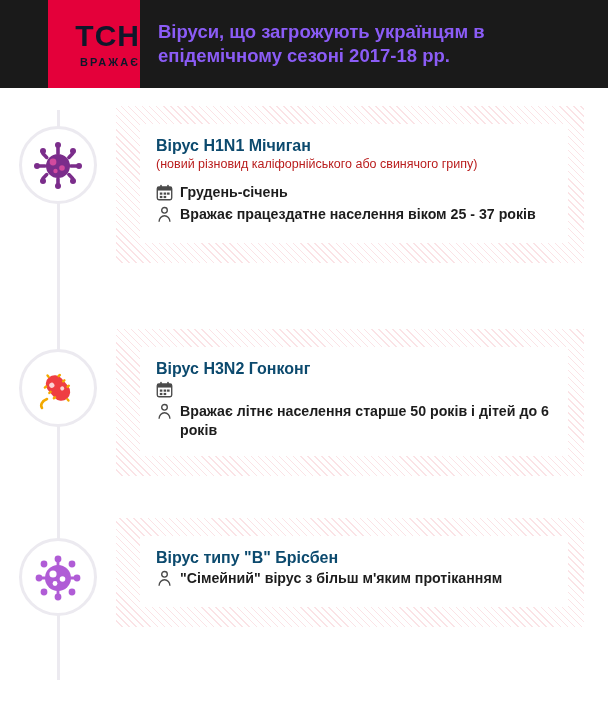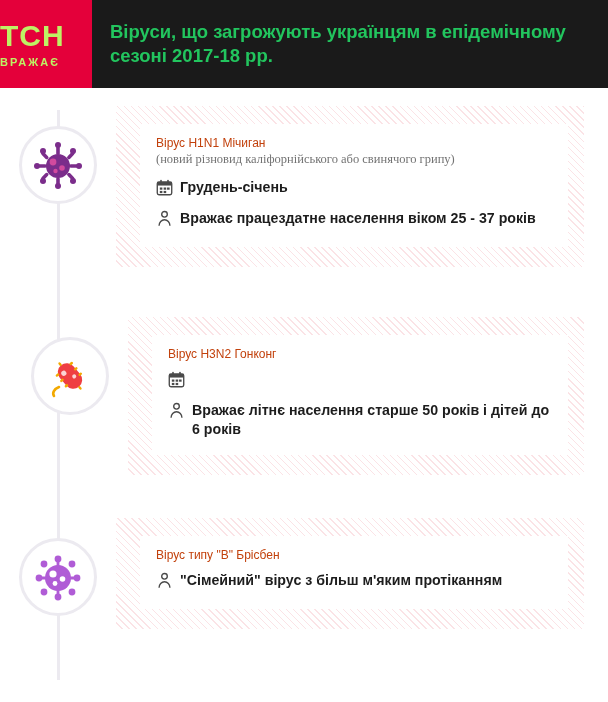--- a/index.html
+++ b/index.html
@@ -21,39 +21,40 @@
     align-items: stretch;
     height: 88px;
     background: #1a1a1a;
   }
   .logo-box {
     width: 92px;
     min-width: 92px;
     background: #e4003a;
     display: flex;
     flex-direction: column;
-    align-items: flex-start;
+    align-items: flex-end;
     justify-content: center;
-    color: #bef264;
+    color: #0f172a;
+    margin-left: 48px;
   }
   .logo-main {
     font-size: 30px;
     font-weight: bold;
     letter-spacing: 1px;
     line-height: 1;
   }
   .logo-sub {
     font-size: 11px;
     letter-spacing: 2px;
     margin-top: 5px;
     font-weight: bold;
   }
   .header-title {
     flex: 1;
-    color: #22c55e;
+    color: #8b5cf6;
     font-size: 18.5px;
     font-weight: bold;
     line-height: 1.32;
     padding: 14px 12px 14px 18px;
     display: flex;
     align-items: center;
   }
 
   
   .body-area {
@@ -70,21 +71,21 @@
   }
 
   .row {
     position: absolute;
     left: 0;
     right: 0;
     display: flex;
     align-items: flex-start;
   }
   .row-1 { top: 18px; }
-  .row-2 { top: 229px; padding-left: 12px; }
+  .row-2 { top: 241px; }
   .row-3 { top: 430px; }
 
   .icon-wrap {
     width: 116px;
     min-width: 116px;
     display: flex;
     justify-content: center;
     padding-top: 20px;
   }
   .icon-circle {
@@ -112,37 +113,35 @@
         #fbe3e6 4px,
         #fbe3e6 5px
       );
     box-sizing: border-box;
   }
   .card-inner {
     background: #ffffff;
     padding: 12px 14px 16px 16px;
   }
   .card-title {
-    color: #c2410c;
-    font-size: 12px;
-    font-weight: normal;
+    color: #0c4a6e;
+    font-size: 16px;
+    font-weight: bold;
     line-height: 1.2;
     margin: 0 0 2px 0;
   }
   .card-subtitle {
-    color: #737373;
+    color: #b91c1c;
     font-size: 12.5px;
     line-height: 1.25;
     margin-bottom: 10px;
-    font-family: Liberation Serif, serif;
   }
   .fact {
     display: flex;
     align-items: flex-start;
-    margin-top: 9px;
   }
   .fact-icon {
     width: 24px;
     min-width: 24px;
     padding-top: 1px;
     color: #4a4a4a;
   }
   .fact-text {
     font-size: 14.2px;
     font-weight: bold;

